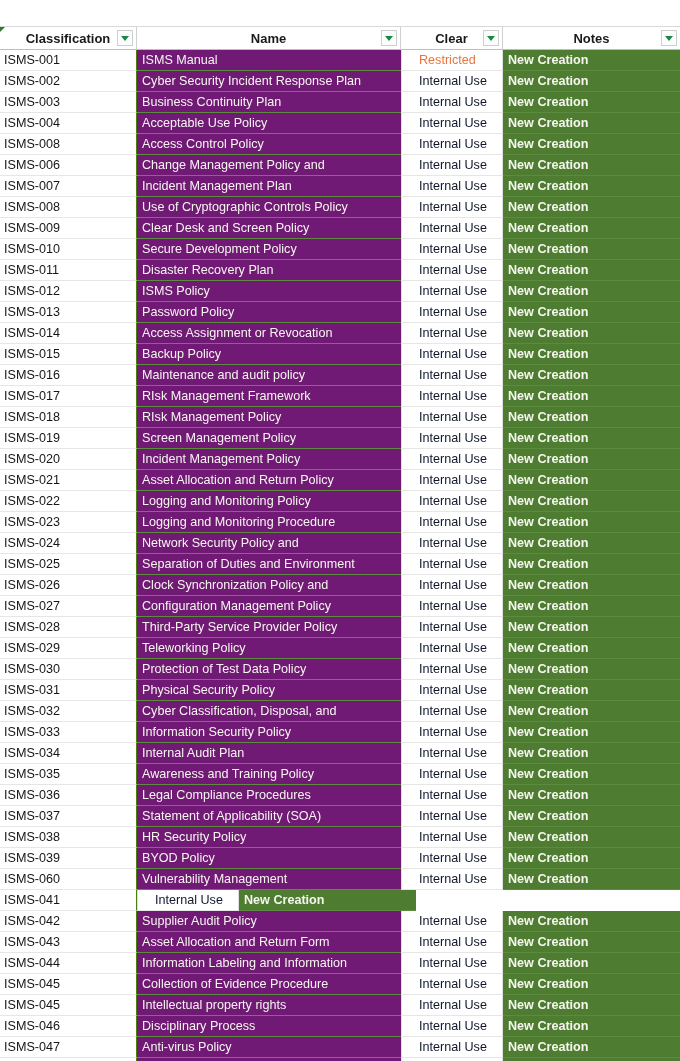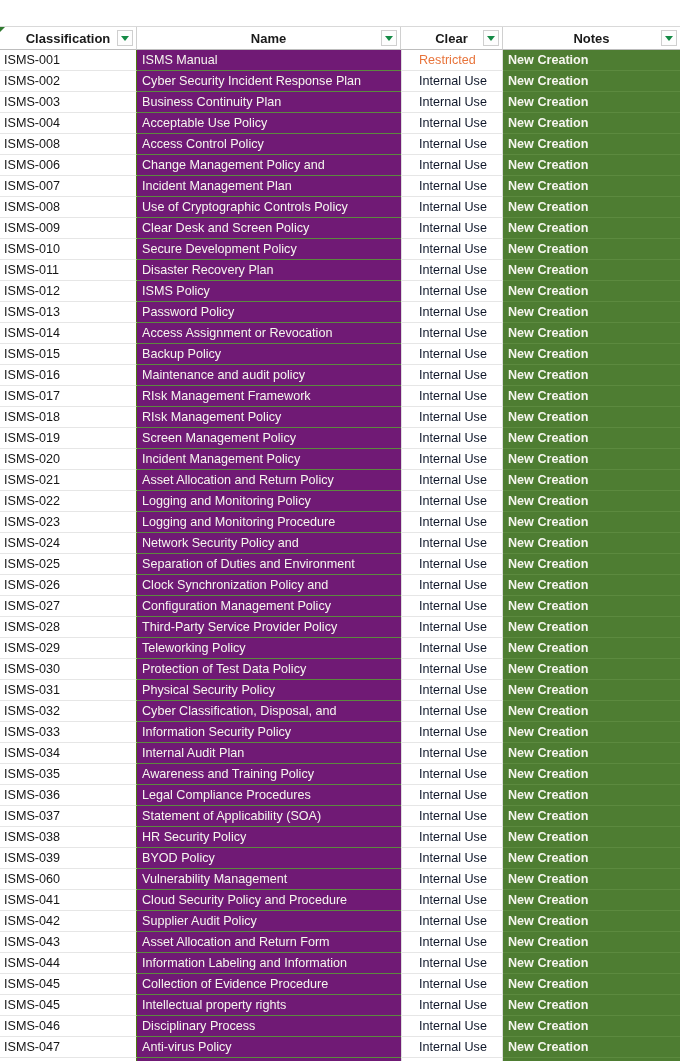--- a/index.html
+++ b/index.html
@@ -434,21 +434,20 @@
         <div class="cell notes c-notes">New Creation</div>
       </div>
       <div class="row drow">
         <div class="cell class c-class">ISMS-060</div>
         <div class="cell name c-name">Vulnerability Management</div>
         <div class="cell rate c-rate rate-internal">Internal Use</div>
         <div class="cell notes c-notes">New Creation</div>
       </div>
       <div class="row drow">
         <div class="cell class c-class">ISMS-041</div>
-        <div class="cell name c-name">Cloud Security Policy and Procedure</div>
         <div class="cell rate c-rate rate-internal">Internal Use</div>
         <div class="cell notes c-notes">New Creation</div>
       </div>
       <div class="row drow">
         <div class="cell class c-class">ISMS-042</div>
         <div class="cell name c-name">Supplier Audit Policy</div>
         <div class="cell rate c-rate rate-internal">Internal Use</div>
         <div class="cell notes c-notes">New Creation</div>
       </div>
       <div class="row drow">

